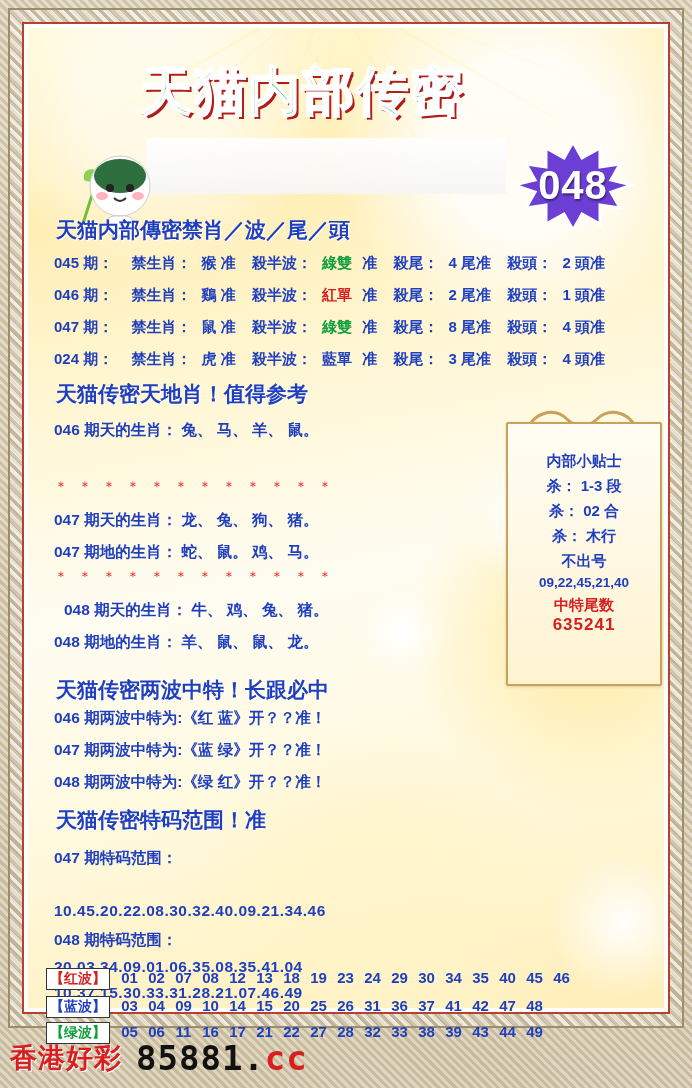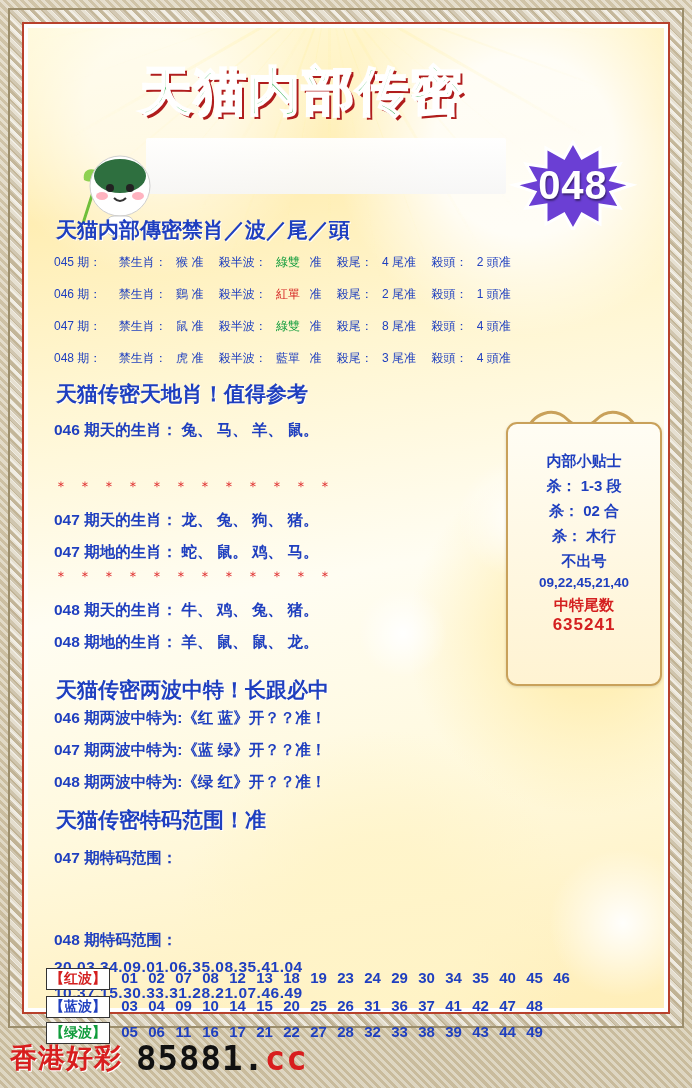--- a/index.html
+++ b/index.html
@@ -77,30 +77,30 @@
 
   
   .sec-title{
     position:absolute;font-size:21px;font-weight:bold;color:#1f3fbf;
     text-shadow:1px 1px 0 #fff;white-space:nowrap;
   }
   .row{position:absolute;font-size:15.5px;color:#1f3fbf;white-space:nowrap;font-weight:bold;}
   .dot-line{position:absolute;white-space:nowrap;font-size:14px;color:#e03030;letter-spacing:10px;}
 
   
-  .ban-row{position:absolute;font-size:12px;font-weight:normal;white-space:nowrap;color:#1f3fbf;}
+  .ban-row{position:absolute;font-size:15px;font-weight:bold;white-space:nowrap;color:#1f3fbf;}
   .ban-row span{display:inline-block;}
   .c-blue{color:#1f3fbf;}
   .c-green{color:#0f9c3b;}
   .c-red{color:#d42020;}
 
   
   .tips{
     position:absolute;left:478px;top:394px;width:152px;height:260px;
-    border:2px solid #c9a15a;border-radius:11px;
+    border:2px solid #c9a15a;border-radius:2px;
     background:linear-gradient(#fffdf4,#fff3d2);
     box-shadow:0 1px 3px rgba(0,0,0,.15);
     text-align:center;
   }
   .tips .hdr{margin-top:28px;font-size:15px;font-weight:bold;color:#1f3fbf;}
   .tips .ln{font-size:15px;font-weight:bold;color:#1f3fbf;margin-top:6px;}
   .tips .small{font-size:13.5px;color:#1f3fbf;font-weight:bold;margin-top:4px;}
   .tips .red{color:#d42020;font-size:15px;font-weight:bold;margin-top:6px;}
   .tips .red2{color:#d42020;font-size:17px;font-weight:bold;letter-spacing:1px;}
   .tips-deco{position:absolute;left:478px;top:376px;width:152px;height:34px;}
@@ -219,40 +219,40 @@
       <span class="c-blue" style="margin-left:12px;">殺半波：</span>
       <span class="c-green" style="margin-left:6px;">綠雙</span>
       <span class="c-blue" style="margin-left:6px;">准</span>
       <span class="c-blue" style="margin-left:12px;">殺尾：</span>
       <span class="c-blue" style="margin-left:6px;">8 尾准</span>
       <span class="c-blue" style="margin-left:12px;">殺頭：</span>
       <span class="c-blue" style="margin-left:6px;">4 頭准</span>
     </div>
 
     <div class="ban-row" style="left:26px;top:322px;">
-      <span class="c-blue">048 期：</span>
+      <span class="c-blue">024 期：</span>
       <span class="c-blue" style="margin-left:14px;">禁生肖：</span>
       <span class="c-blue" style="margin-left:6px;">虎 准</span>
       <span class="c-blue" style="margin-left:12px;">殺半波：</span>
       <span class="c-blue" style="margin-left:6px;">藍單</span>
       <span class="c-blue" style="margin-left:6px;">准</span>
       <span class="c-blue" style="margin-left:12px;">殺尾：</span>
       <span class="c-blue" style="margin-left:6px;">3 尾准</span>
       <span class="c-blue" style="margin-left:12px;">殺頭：</span>
       <span class="c-blue" style="margin-left:6px;">4 頭准</span>
     </div>
 
     <div class="sec-title" style="left:28px;top:352px;">天猫传密天地肖！值得参考</div>
 
     <div class="row" style="left:26px;top:392px;">046 期天的生肖：  兔、  马、  羊、  鼠。</div>
     <div class="dot-line" style="left:26px;top:450px;">＊＊＊＊＊＊＊＊＊＊＊＊</div>
     <div class="row" style="left:26px;top:482px;">047 期天的生肖：  龙、  兔、  狗、  猪。</div>
     <div class="row" style="left:26px;top:514px;">047 期地的生肖：  蛇、  鼠。 鸡、  马。</div>
     <div class="dot-line" style="left:26px;top:540px;">＊＊＊＊＊＊＊＊＊＊＊＊</div>
-    <div class="row" style="left:26px;top:572px;">048 期天的生肖：  牛、  鸡、  兔、  猪。</div>
+    <div class="row" style="left:36px;top:572px;">048 期天的生肖：  牛、  鸡、  兔、  猪。</div>
     <div class="row" style="left:26px;top:604px;">048 期地的生肖：  羊、  鼠、  鼠、  龙。</div>
 
     <svg class="tips-deco" viewBox="0 0 152 34">
       <path d="M20 30 C26 8 48 2 62 16 C70 24 82 24 90 16 C104 2 126 8 132 30" stroke="#c9a15a" stroke-width="3" fill="none"></path>
       <circle cx="20" cy="30" r="4" fill="#c9a15a"></circle>
       <circle cx="132" cy="30" r="4" fill="#c9a15a"></circle>
       <path d="M60 22 q16 10 32 0 q-16 14 -32 0Z" fill="#3b2a1a"></path>
     </svg>
     <div class="tips">
       <div class="hdr">内部小贴士</div>
@@ -265,20 +265,21 @@
       <div class="red2">635241</div>
     </div>
 
     <div class="sec-title" style="left:28px;top:648px;">天猫传密两波中特！长跟必中</div>
     <div class="row" style="left:26px;top:680px;">046 期两波中特为:《红    蓝》开？？准！</div>
     <div class="row" style="left:26px;top:712px;">047 期两波中特为:《蓝    绿》开？？准！</div>
     <div class="row" style="left:26px;top:744px;">048 期两波中特为:《绿    红》开？？准！</div>
 
     <div class="sec-title" style="left:28px;top:778px;">天猫传密特码范围！准</div>
     <div class="row" style="left:26px;top:820px;">047 期特码范围：</div>
+    <div class="row mono" style="left:26px;top:874px;">10.45.20.22.08.30.32.40.09.21.34.46</div>
     <div class="row" style="left:26px;top:902px;">048 期特码范围：</div>
     <div class="row mono" style="left:26px;top:930px;">20.03.34.09.01.06.35.08.35.41.04</div>
     <div class="row mono" style="left:26px;top:956px;">10.37.15.30.33.31.28.21.07.46.49</div>
 
   </div>
 
   <div id="wave-rows">
       <div class="bo-tag" style="left: 46px; top: 968px; color: rgb(212, 32, 32);">【红波】</div>
       <div class="bo-nums" style="left: 116px; top: 969px; position: absolute;"><b>01</b><b>02</b><b>07</b><b>08</b><b>12</b><b>13</b><b>18</b><b>19</b><b>23</b><b>24</b><b>29</b><b>30</b><b>34</b><b>35</b><b>40</b><b>45</b><b>46</b></div>
       <div class="bo-tag" style="left: 46px; top: 996px; color: rgb(31, 63, 191);">【蓝波】</div>

